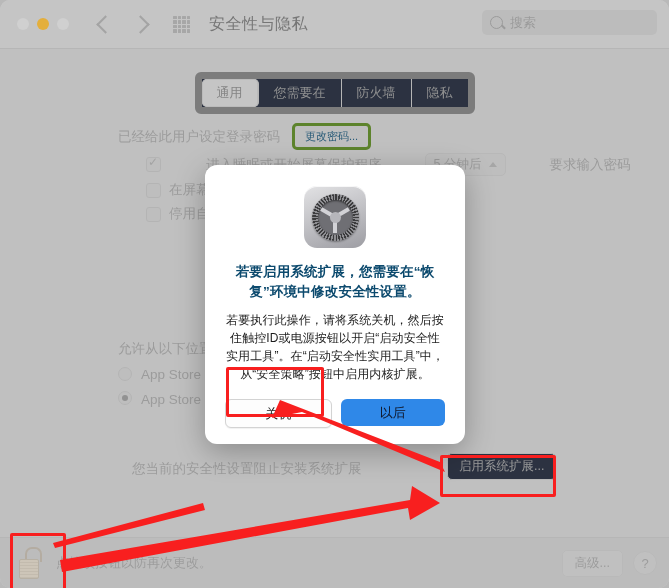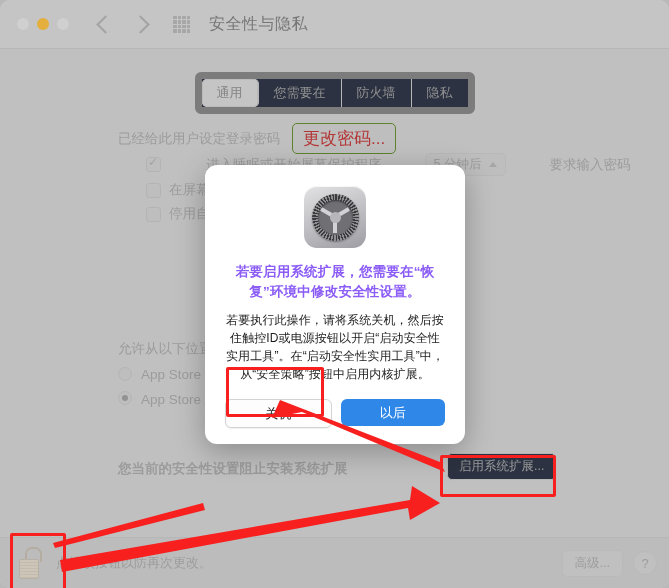--- a/index.html
+++ b/index.html
@@ -149,25 +149,25 @@
   }
   .row {
     display: flex;
     align-items: center;
     position: absolute;
     margin-left: 36px;
   }
   .line-pw { top: 18px; left: 82px; }
   .pill {
     background: #c6c6c6;
-    border: 1px solid #4d7c0f;
+    border: 3px solid #4d7c0f;
     border-radius: 5px;
     padding: 3px 10px;
-    font-size: 17px;
-    color: #b91c1c;
+    font-size: 11px;
+    color: #0c4a6e;
     margin-left: 12px;
   }
   .chk {
     width: 13px; height: 13px;
     border: 1px solid #bababa;
     border-radius: 3px;
     background: #c6c6c6;
     margin-right: 8px;
     flex: none;
     position: relative;
@@ -217,21 +217,21 @@
   }
   .radio.sel::after {
     content: "";
     position: absolute;
     width: 6px; height: 6px;
     border-radius: 50%;
     background: #8f8f8f;
     left: 3px; top: 3px;
   }
 
-  .line-blocked { top: 355px; left: 82px; font-weight: bold; }
+  .line-blocked { top: 355px; left: 96px; }
   .enable-btn {
     position: absolute;
     top: 348px;
     left: 447px;
     background: #0f172a;
     border: 1px solid #bdbdbd;
     border-radius: 5px;
     padding: 4px 11px;
     font-size: 12.5px;
     color: #9a9a9a;
@@ -367,21 +367,21 @@
     left: 50%; top: 50%;
     width: 11px; height: 11px;
     margin: -5.5px 0 0 -5.5px;
     border-radius: 50%;
     background: #b6b6bb;
     z-index: 2;
   }
   .dlg-title {
     font-size: 13.5px;
     font-weight: bold;
-    color: #8b5cf6;
+    color: #0c4a6e;
     line-height: 1.45;
     margin-bottom: 10px;
     letter-spacing: 0.2px;
   }
   .dlg-body {
     font-size: 12px;
     color: #1c1c1c;
     line-height: 1.5;
     margin-bottom: 16px;
     letter-spacing: 0.1px;
@@ -400,21 +400,21 @@
     justify-content: center;
   }
   .btn.secondary {
     background: #fdfdfd;
     border: 1px solid #d3d3d3;
     color: #1b1b1b;
     box-shadow: 0 1px 1px rgba(0,0,0,0.06);
   }
   .btn.primary {
     background: #2f88e8;
-    color: #ffffff;
+    color: #0f172a;
   }
 
   
   .anno {
     position: absolute;
     border: 3px solid #f81f1f;
     border-radius: 2px;
     pointer-events: none;
   }
   .anno-shutdown { left: 226px; top: 367px; width: 92px; height: 44px; }
@@ -449,20 +449,24 @@
       <i></i>
         <i></i>
         <i></i>
         <i></i>
         <i></i>
         <i></i>
         <i></i>
         <i></i>
     </div>
     <div class="win-title">安全性与隐私</div>
+    <div class="searchbox">
+      <div class="search-glyph"></div>
+      <div class="search-ph">搜索</div>
+    </div>
   </div>
 
   <div class="tabbar">
     <div class="tabs">
       <div class="tab active">通用</div>
       <div class="tab">您需要在</div>
       <div class="tab">防火墙</div>
       <div class="tab">隐私</div>
     </div>
   </div>

